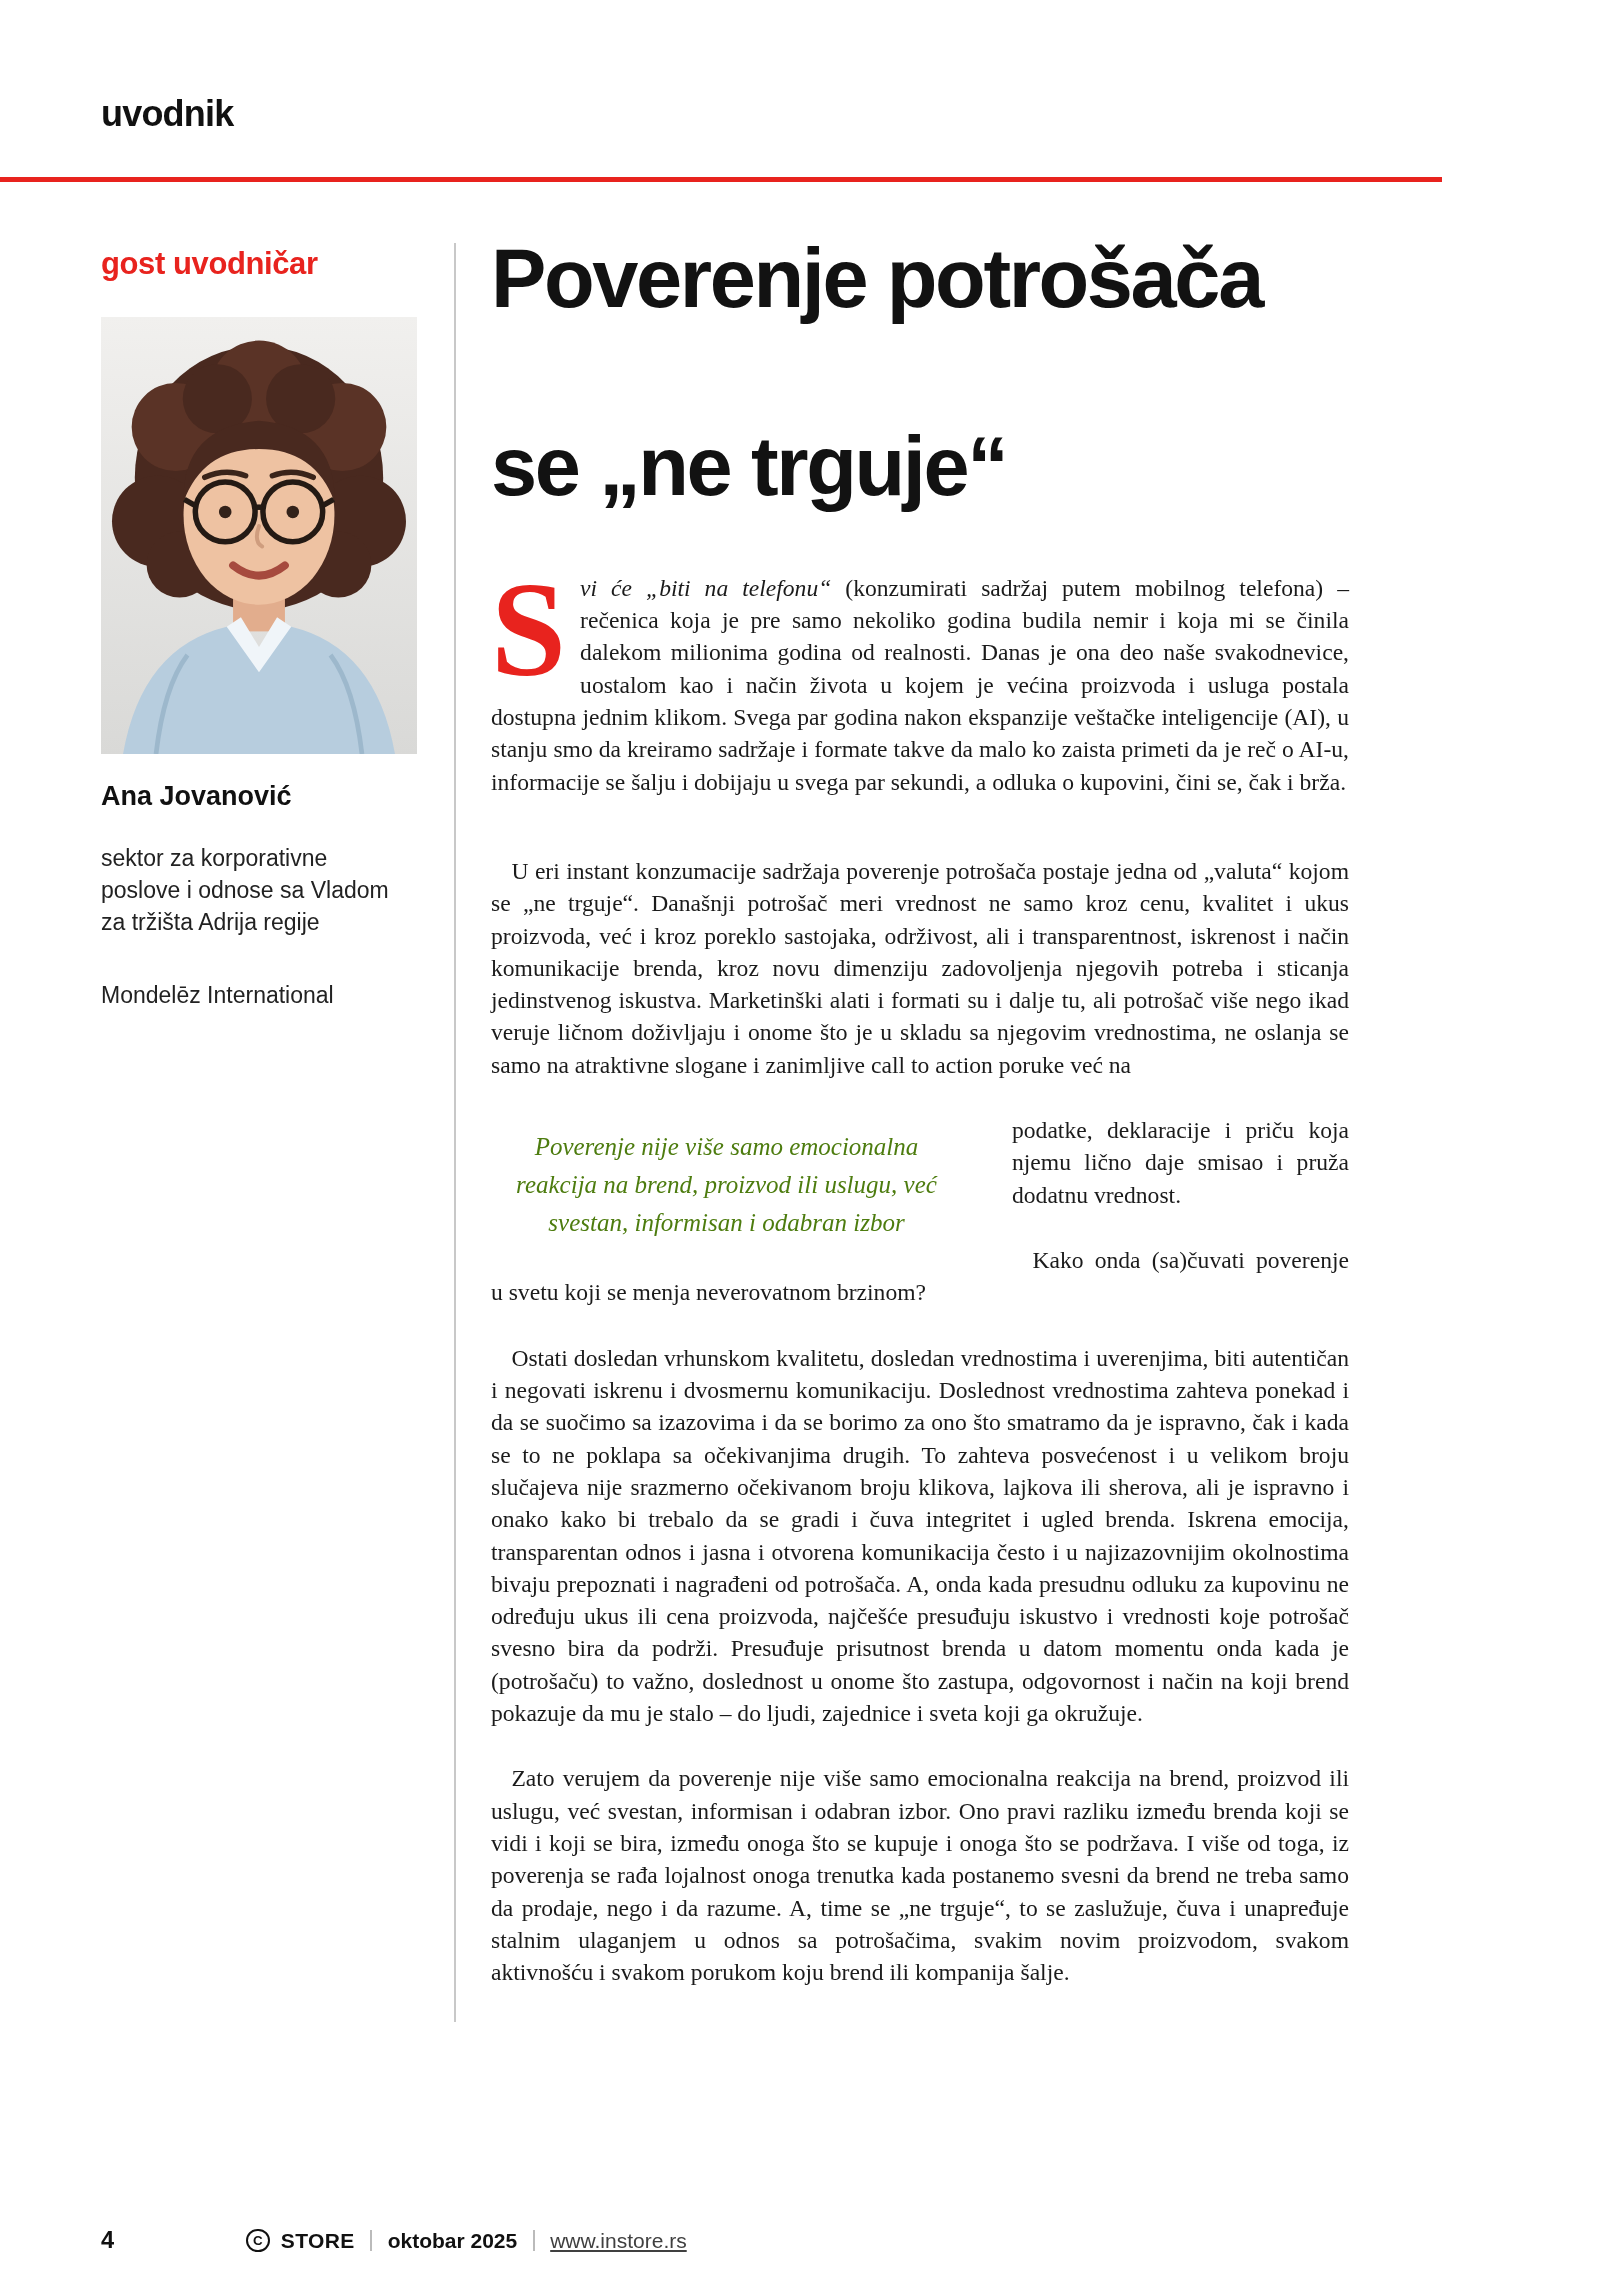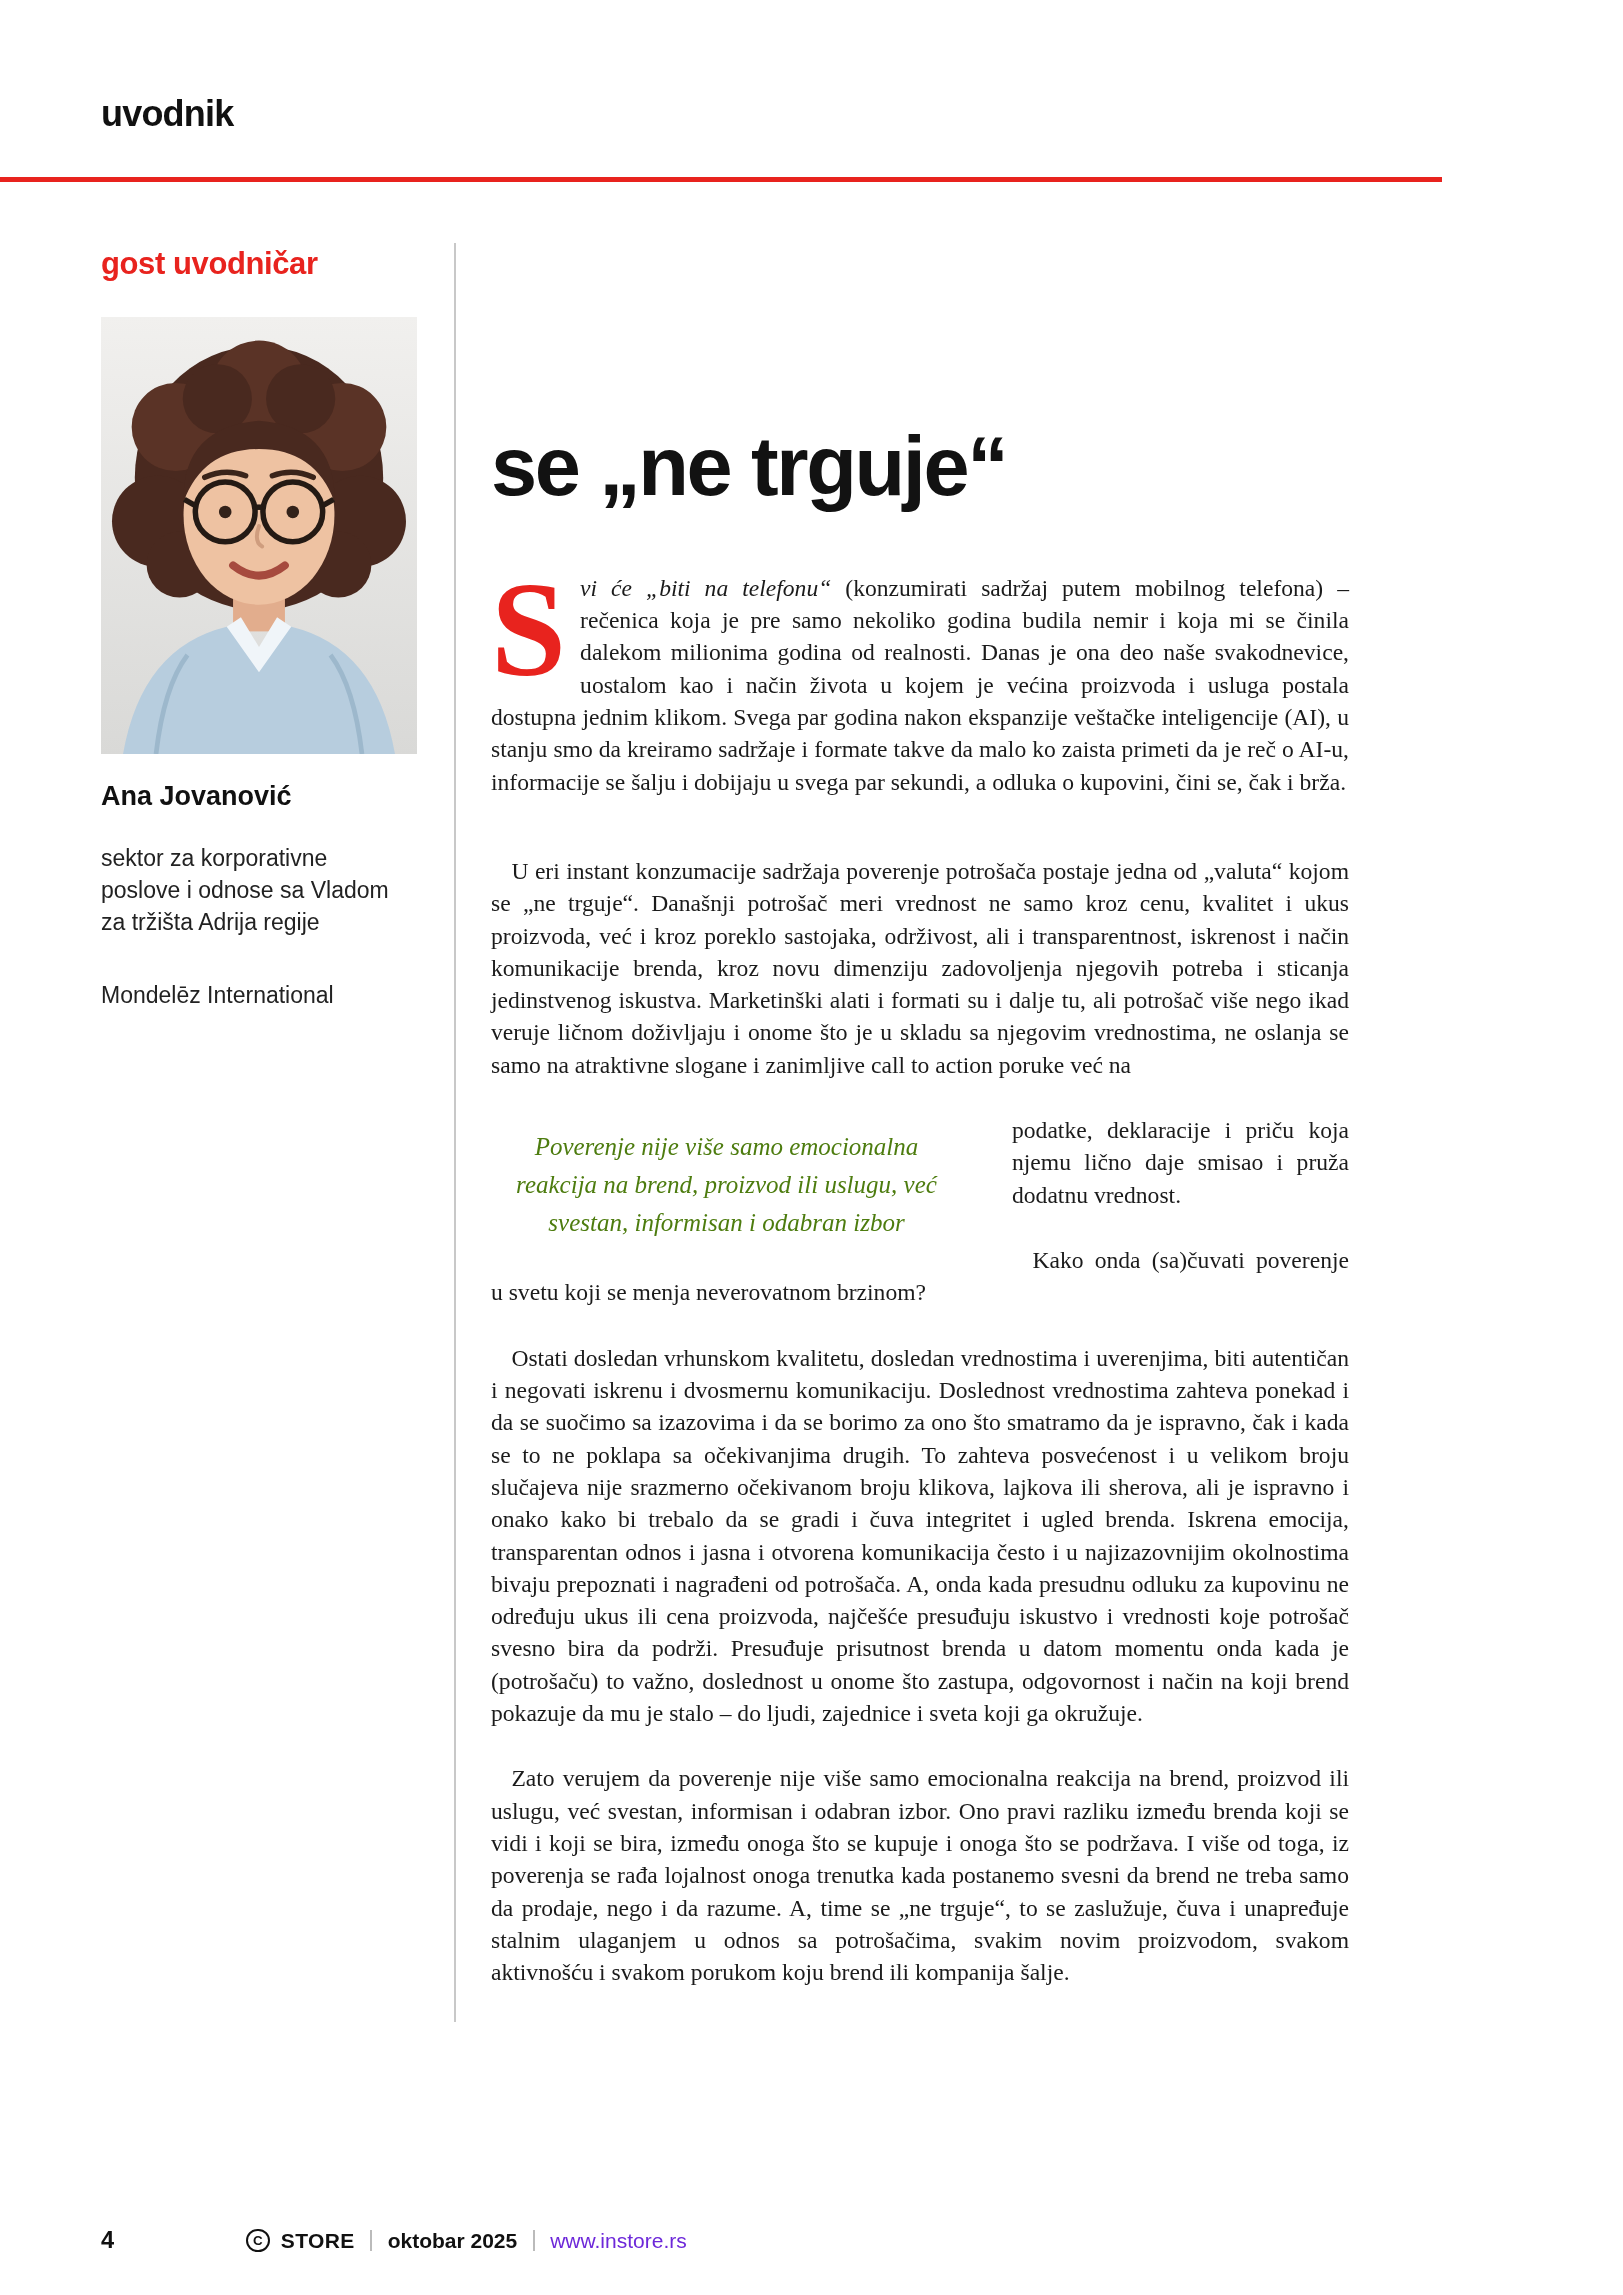--- a/index.html
+++ b/index.html
@@ -148,21 +148,21 @@
     width: 23.6px; height: 23.6px;
     border: 2.4px solid #111111;
     border-radius: 50%;
     font-weight: 700;
     font-size: 13.4px;
     line-height: 1;
   }
   .brand-name { font-weight: 700; letter-spacing: 0.4px; }
   .foot-sep { width: 1.6px; height: 20.4px; background: #bbbbbb; margin: 0 4.7px; }
   .foot-issue { font-weight: 700; }
-  .foot-site { font-weight: 400; color: #6d28d9; }
+  .foot-site { font-weight: 400; color: #404040; text-decoration: underline; }
 </style>
 </head>
 <body>
 
 <div class="page">
 
   <header class="masthead">
     <h1 class="section-label">uvodnik</h1>
   </header>
   <div class="rule-red"></div>
@@ -223,21 +223,21 @@
       </div>
 
       <div class="author-name">Ana Jovanović</div>
       <p class="author-role">sektor za korporativne poslove i odnose sa Vladom za tržišta Adrija regije</p>
       <p class="author-company">Mondelēz International</p>
     </aside>
 
     <div class="vdivider"></div>
 
     <main class="article">
-      <h2 class="headline"><br><br><span>se „ne trguje“</span></h2>
+      <h2 class="headline"><span>Poverenje potrošača</span><br><br><span>se „ne trguje“</span></h2>
 
       <p class="lead"><span class="dropcap">S</span><span class="q-italic">vi će </span><span class="q-italic">„biti na telefonu“</span><span> (konzumirati sadržaj putem mobilnog telefona) – rečenica koja je pre samo nekoliko godina budila nemir i koja mi se činila dalekom milionima godina od realnosti. Danas je ona deo naše svakodnevice, uostalom kao i način života u kojem je većina proizvoda i usluga postala dostupna jednim klikom. Svega par godina nakon ekspanzije veštačke inteligencije (AI), u stanju smo da kreiramo sadržaje i formate takve da malo ko zaista primeti da je reč o AI-u, informacije se šalju i dobijaju u svega par sekundi, a odluka o kupovini, čini se, čak i brža.</span></p>
 
       <p class="body-p">U eri instant konzumacije sadržaja poverenje potrošača postaje jedna od „valuta“ kojom se „ne trguje“. Današnji potrošač meri vrednost ne samo kroz cenu, kvalitet i ukus proizvoda, već i kroz poreklo sastojaka, održivost, ali i transparentnost, iskrenost i način komunikacije brenda, kroz novu dimenziju zadovoljenja njegovih potreba i sticanja jedinstvenog iskustva. Marketinški alati i formati su i dalje tu, ali potrošač više nego ikad veruje ličnom doživljaju i onome što je u skladu sa njegovim vrednostima, ne oslanja se samo na atraktivne slogane i zanimljive call to action poruke već na</p>
 
       <div class="quote-flow">
         <div class="pullquote">Poverenje nije više samo emocionalna reakcija na brend, proizvod ili uslugu, već svestan, informisan i odabran izbor</div>
         <p class="body-p no-indent">podatke, deklaracije i priču koja njemu lično daje smisao i pruža dodatnu vrednost.</p>
         <p class="body-p">Kako onda (sa)čuvati poverenje u svetu koji se menja neverovatnom brzinom?</p>
         <p class="body-p">Ostati dosledan vrhunskom kvalitetu, dosledan vrednostima i uverenjima, biti autentičan i negovati iskrenu i dvosmernu komunikaciju. Doslednost vrednostima zahteva ponekad i da se suočimo sa izazovima i da se borimo za ono što smatramo da je ispravno, čak i kada se to ne poklapa sa očekivanjima drugih. To zahteva posvećenost i u velikom broju slučajeva nije srazmerno očekivanom broju klikova, lajkova ili sherova, ali je ispravno i onako kako bi trebalo da se gradi i čuva integritet i ugled brenda. Iskrena emocija, transparentan odnos i jasna i otvorena komunikacija često i u najizazovnijim okolnostima bivaju prepoznati i nagrađeni od potrošača. A, onda kada presudnu odluku za kupovinu ne određuju ukus ili cena proizvoda, najčešće presuđuju iskustvo i vrednosti koje potrošač svesno bira da podrži. Presuđuje prisutnost brenda u datom momentu onda kada je (potrošaču) to važno, doslednost u onome što zastupa, odgovornost i način na koji brend pokazuje da mu je stalo – do ljudi, zajednice i sveta koji ga okružuje.</p>

